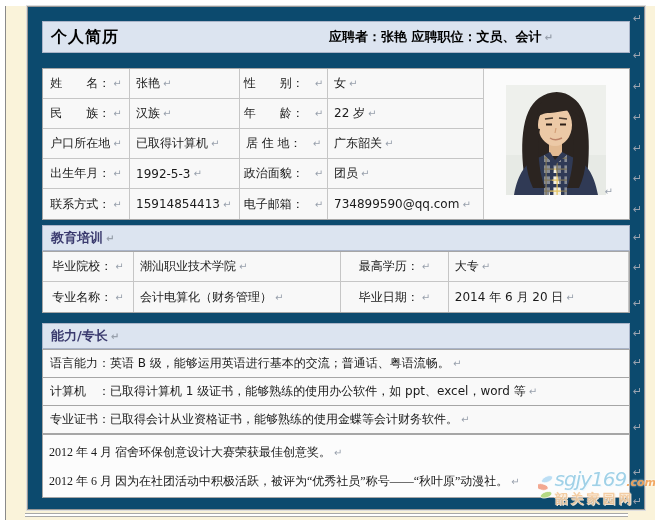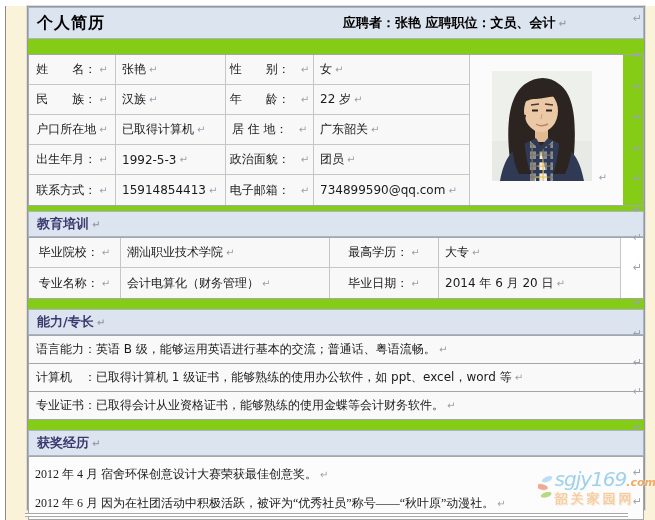--- a/index.html
+++ b/index.html
@@ -10,22 +10,22 @@
     color:#1a1a1a;
   }
   
   .left-strip{position:absolute;left:0;top:0;width:5px;height:520px;background:#fff;border-right:1px solid #8a8a8a;}
   .top-strip{position:absolute;left:0;top:0;width:655px;height:6px;background:#fff;}
   .bottom-hint{position:absolute;left:25px;top:513px;width:603px;height:2px;background:#fff;border-top:1px solid #a8a8a8;border-bottom:1px solid #a8a8a8;}
 
   
   .content-box{
     position:absolute;left:27px;top:6px;width:618px;height:504px;
-    background:#84cc16;border:1px solid #979797;box-shadow:0 0 0 1px #ddd;
-    padding:0;box-sizing:border-box;
+    background:#0c4a6e;border:1px solid #979797;box-shadow:0 0 0 1px #ddd;
+    padding:14px;box-sizing:border-box;
   }
 
   .title-bar{
     height:32px;background:#dce4f0;border:1px solid #aab4c8;box-sizing:border-box;
     display:flex;align-items:center;
   }
   .doc-title{font-size:16px;font-weight:bold;color:#000;padding-left:8px;letter-spacing:1px;}
   .applicant{margin-left:auto;margin-right:76px;font-size:13px;font-weight:bold;color:#000;white-space:nowrap;}
 
   
@@ -278,21 +278,20 @@
     </div>
   <div class="srow">
       <span>计算机　：已取得计算机 1 级证书，能够熟练的使用办公软件，如 ppt、excel，word 等</span>
       <span class="pm">↵</span>
     </div>
   <div class="srow">
       <span>专业证书：已取得会计从业资格证书，能够熟练的使用金蝶等会计财务软件。</span>
       <span class="pm">↵</span>
     </div>
 
-  <div class="sec-header mt10"><span>获奖经历</span><span class="pm">↵</span></div>
   <div class="abody">
     <div class="aline"><span>2012 年 4 月 宿舍环保创意设计大赛荣获最佳创意奖。</span><span class="pm">↵</span></div>
     <div class="aline"><span>2012 年 6 月 因为在社团活动中积极活跃，被评为“优秀社员”称号——“秋叶原”动漫社。</span><span class="pm">↵</span></div>
   </div>
 
 </div>
 
 <div id="margin-marks">
     <span class="margin-pm" style="top: 12px;">↵</span>
     <span class="margin-pm" style="top: 49px;">↵</span>

